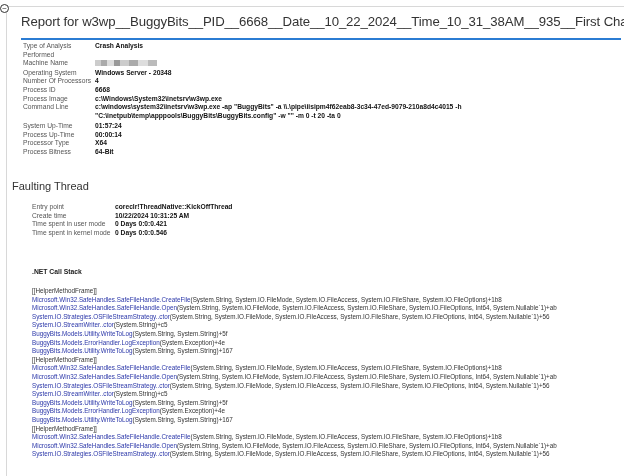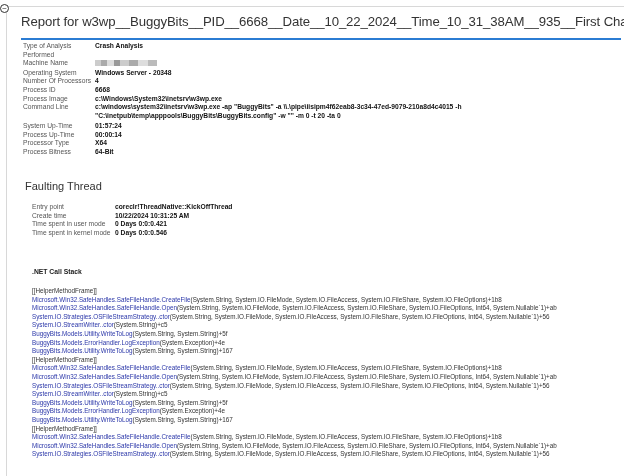--- a/index.html
+++ b/index.html
@@ -9,21 +9,21 @@
   .collapse { position:absolute; left:0; top:4px; width:9px; height:9px; border:1px solid #333; border-radius:50%; background:#fff; box-sizing:border-box; font-size:8px; line-height:7px; text-align:center; color:#333; }
   .title { position:absolute; left:21px; top:14px; font-size:13.2px; color:#333; letter-spacing:-0.1px; white-space:nowrap; }
   .accent { position:absolute; left:21px; top:38px; width:600px; height:1.5px; background:#2b7cd3; }
   table.kv { position:absolute; border-collapse:collapse; font-size:6.7px; }
   table.kv td { padding:0; vertical-align:top; line-height:8.6px; }
   table.kv td.k { color:#555; }
   table.kv td.v { color:#111; font-weight:bold; white-space:nowrap; }
   .t1 { left:23px; top:42px; }
   .t1 td.k { width:72px; }
   .blurbox { display:inline-block; width:62px; height:6px; margin-top:1px; background:linear-gradient(90deg,#ccc 0 10%,#aaa 10% 20%,#ddd 20% 30%,#999 30% 40%,#ccc 40% 55%,#aaa 55% 70%,#ddd 70% 85%,#bbb 85% 100%); filter:blur(0.6px); }
-  .h2 { position:absolute; left:25px; top:180px; font-size:11px; color:#333; }
+  .h2 { position:absolute; left:12px; top:180px; font-size:11px; color:#333; }
   .t2 { left:32px; top:203px; }
   .t2 td.k { width:83px; }
   .h3 { position:absolute; left:32px; top:268px; font-size:6.8px; font-weight:bold; color:#222; }
   .stack { position:absolute; left:32px; top:287px; font-size:6.3px; line-height:8.6px; white-space:nowrap; }
   .stack .frame { color:#333; }
   .stack .fn { color:#2a36a8; }
   .stack .args { color:#333; }
 </style>
 </head>
 <body>

